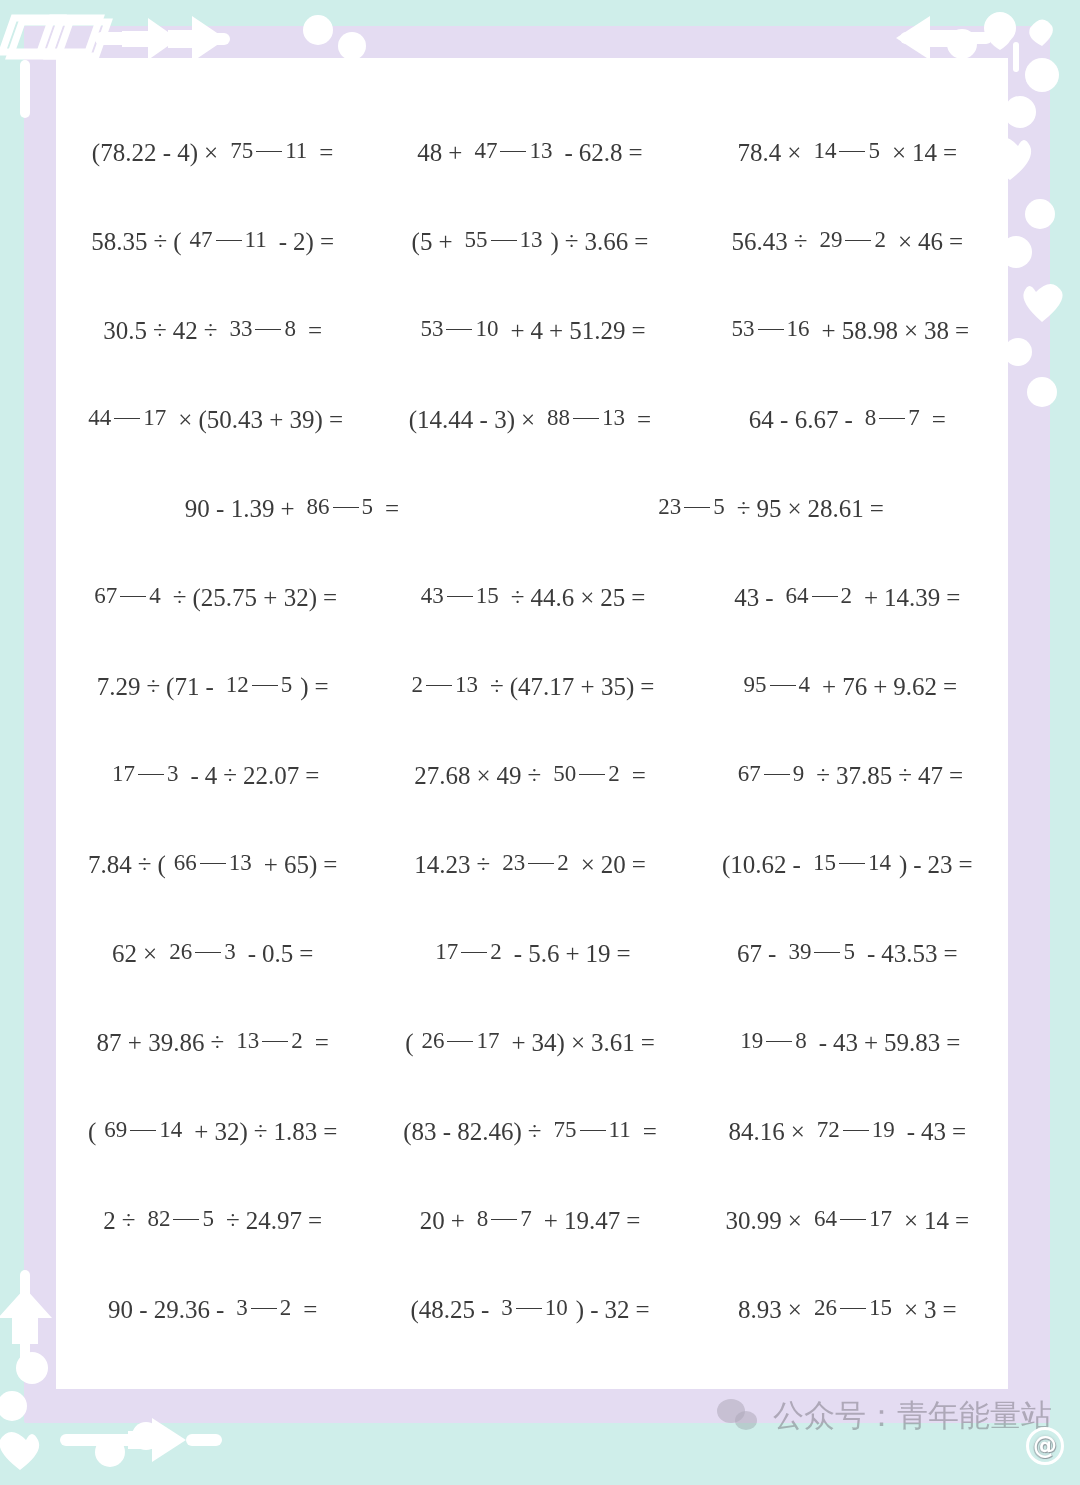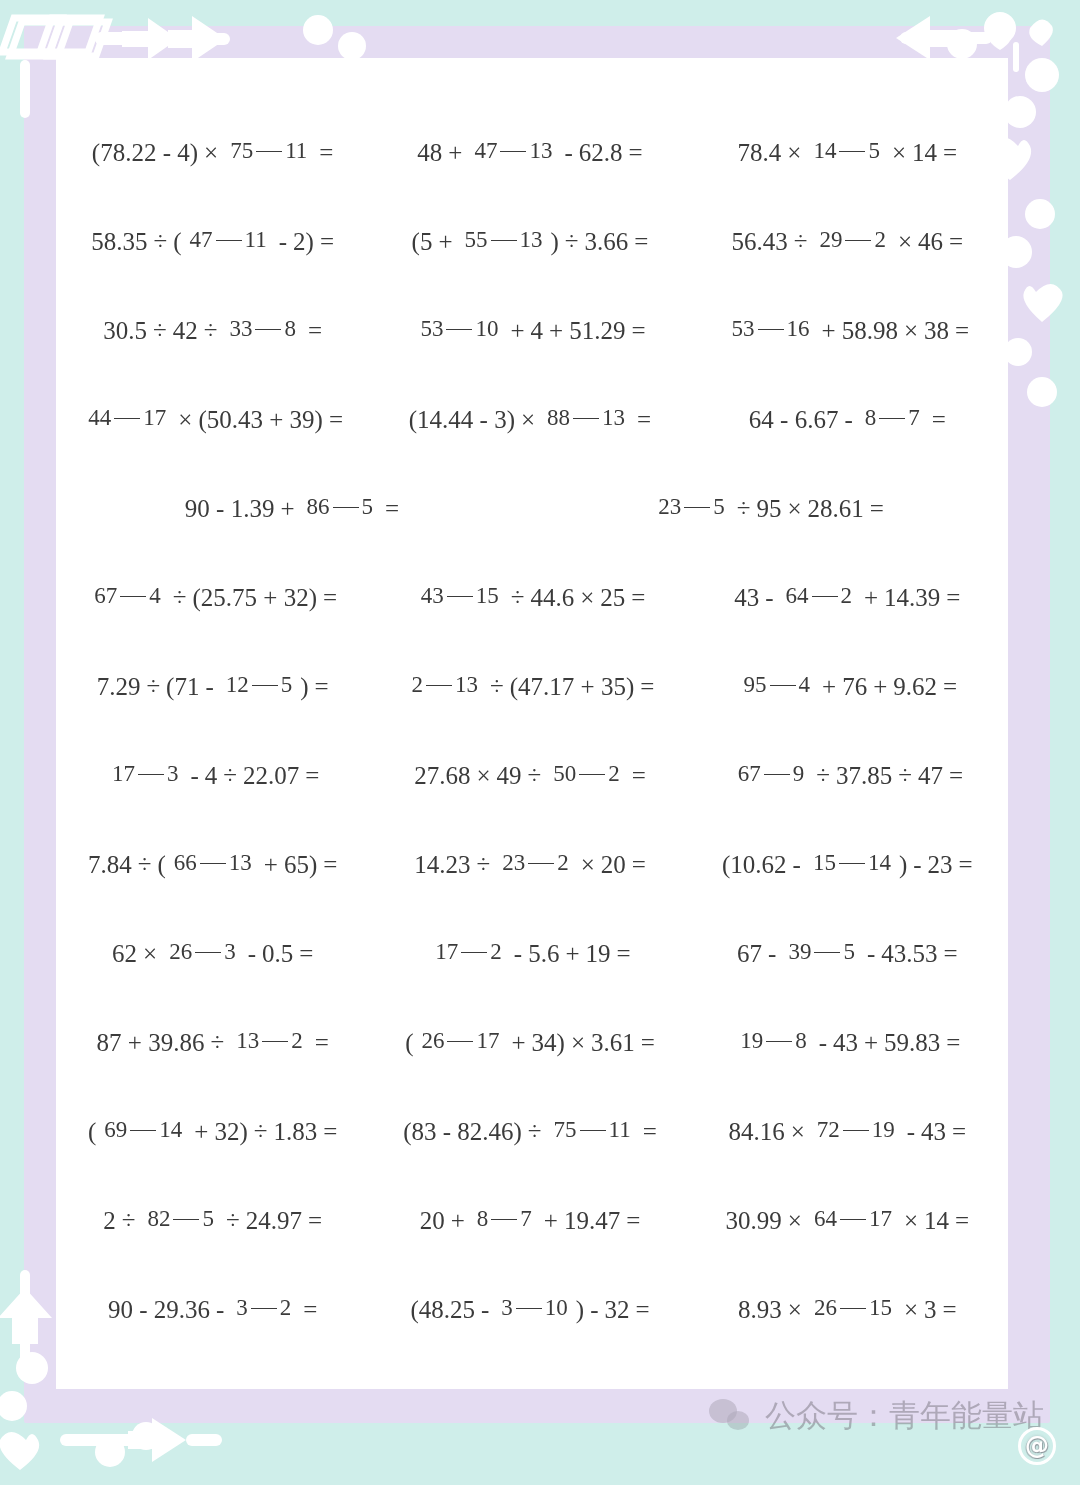--- a/index.html
+++ b/index.html
@@ -122,21 +122,21 @@
     min-width: 26px;
     height: 1.6px;
     background: #3b3b3b;
     margin: 1px 0;
   }
 
   
   .footer {
     position: absolute;
     left: 0;
-    right: 8px;
+    right: 0;
     bottom: 0;
     height: 110px;
     z-index: 8;
     pointer-events: none;
     text-align: center;
   }
   .wm-top {
     position: absolute;
     right: 28px;
     bottom: 48px;

